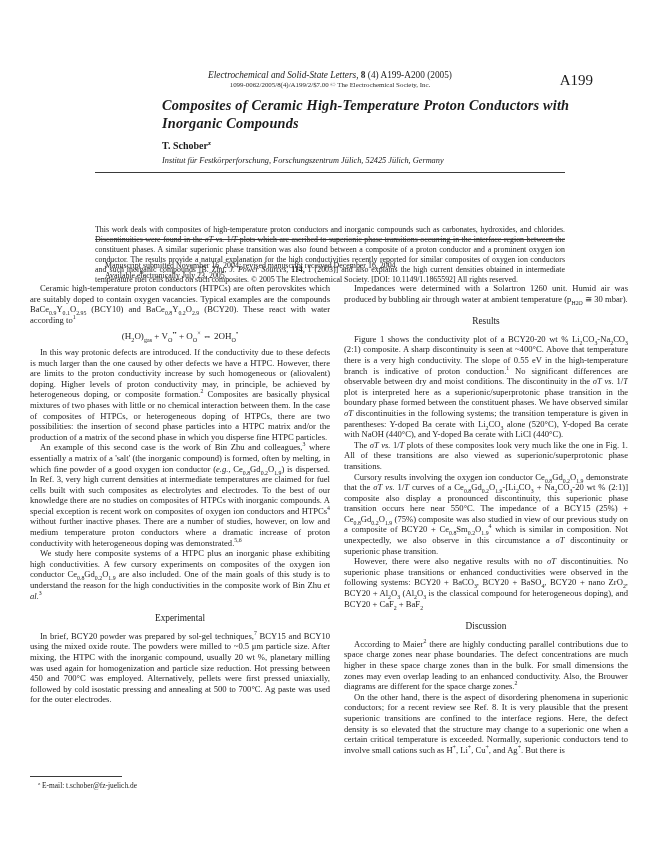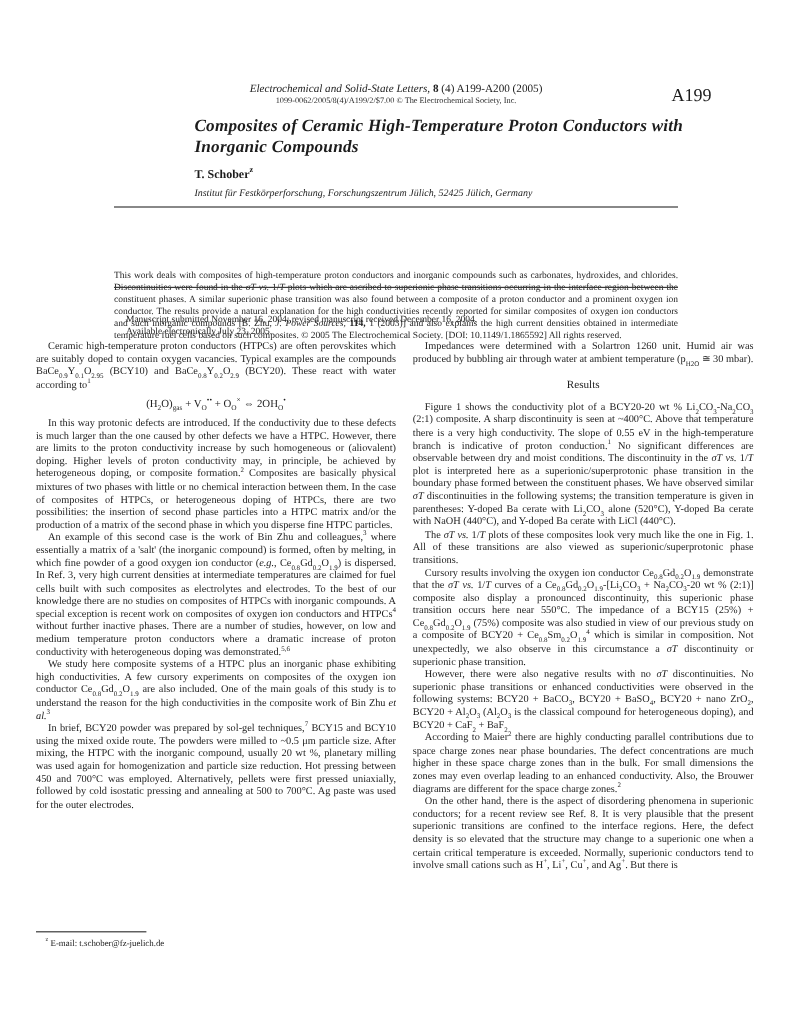--- a/index.html
+++ b/index.html
@@ -150,30 +150,32 @@
     <div>Manuscript submitted November 16, 2004; revised manuscript received December 16, 2004.</div>
     <div>Available electronically July 23, 2005.</div>
   </div>
 
   <div class="col col-left">
     <p>Ceramic high-temperature proton conductors (HTPCs) are often perovskites which are suitably doped to contain oxygen vacancies. Typical examples are the compounds BaCe<sub>0.9</sub>Y<sub>0.1</sub>O<sub>2.95</sub> (BCY10) and BaCe<sub>0.8</sub>Y<sub>0.2</sub>O<sub>2.9</sub> (BCY20). These react with water according to<sup>1</sup></p>
     <p class="equation">(H<sub>2</sub>O)<sub>gas</sub> + V<sub>O</sub><sup>••</sup> + O<sub>O</sub><sup>×</sup> ⇔ 2OH<sub>O</sub><sup>•</sup></p>
     <p>In this way protonic defects are introduced. If the conductivity due to these defects is much larger than the one caused by other defects we have a HTPC. However, there are limits to the proton conductivity increase by such homogeneous or (aliovalent) doping. Higher levels of proton conductivity may, in principle, be achieved by heterogeneous doping, or composite formation.<sup>2</sup> Composites are basically physical mixtures of two phases with little or no chemical interaction between them. In the case of composites of HTPCs, or heterogeneous doping of HTPCs, there are two possibilities: the insertion of second phase particles into a HTPC matrix and/or the production of a matrix of the second phase in which you disperse fine HTPC particles.</p>
     <p>An example of this second case is the work of Bin Zhu and colleagues,<sup>3</sup> where essentially a matrix of a 'salt' (the inorganic compound) is formed, often by melting, in which fine powder of a good oxygen ion conductor (<i>e.g.</i>, Ce<sub>0.8</sub>Gd<sub>0.2</sub>O<sub>1.9</sub>) is dispersed. In Ref. 3, very high current densities at intermediate temperatures are claimed for fuel cells built with such composites as electrolytes and electrodes. To the best of our knowledge there are no studies on composites of HTPCs with inorganic compounds. A special exception is recent work on composites of oxygen ion conductors and HTPCs<sup>4</sup> without further inactive phases. There are a number of studies, however, on low and medium temperature proton conductors where a dramatic increase of proton conductivity with heterogeneous doping was demonstrated.<sup>5,6</sup></p>
     <p>We study here composite systems of a HTPC plus an inorganic phase exhibiting high conductivities. A few cursory experiments on composites of the oxygen ion conductor Ce<sub>0.8</sub>Gd<sub>0.2</sub>O<sub>1.9</sub> are also included. One of the main goals of this study is to understand the reason for the high conductivities in the composite work of Bin Zhu <i>et al.</i><sup>3</sup></p>
+    <div class="section-heading">Experimental</div>
     <p>In brief, BCY20 powder was prepared by sol-gel techniques,<sup>7</sup> BCY15 and BCY10 using the mixed oxide route. The powders were milled to ~0.5 μm particle size. After mixing, the HTPC with the inorganic compound, usually 20 wt %, planetary milling was used again for homogenization and particle size reduction. Hot pressing between 450 and 700°C was employed. Alternatively, pellets were first pressed uniaxially, followed by cold isostatic pressing and annealing at 500 to 700°C. Ag paste was used for the outer electrodes.</p>
   </div>
 
   <div class="col col-right">
     <p>Impedances were determined with a Solartron 1260 unit. Humid air was produced by bubbling air through water at ambient temperature (p<sub>H2O</sub> ≅ 30 mbar).</p>
     <div class="section-heading">Results</div>
     <p>Figure 1 shows the conductivity plot of a BCY20-20 wt % Li<sub>2</sub>CO<sub>3</sub>-Na<sub>2</sub>CO<sub>3</sub> (2:1) composite. A sharp discontinuity is seen at ~400°C. Above that temperature there is a very high conductivity. The slope of 0.55 eV in the high-temperature branch is indicative of proton conduction.<sup>1</sup> No significant differences are observable between dry and moist conditions. The discontinuity in the <i>σT</i> <i>vs.</i> 1/<i>T</i> plot is interpreted here as a superionic/superprotonic phase transition in the boundary phase formed between the constituent phases. We have observed similar <i>σT</i> discontinuities in the following systems; the transition temperature is given in parentheses: Y-doped Ba cerate with Li<sub>2</sub>CO<sub>3</sub> alone (520°C), Y-doped Ba cerate with NaOH (440°C), and Y-doped Ba cerate with LiCl (440°C).</p>
     <p>The <i>σT</i> <i>vs.</i> 1/<i>T</i> plots of these composites look very much like the one in Fig. 1. All of these transitions are also viewed as superionic/superprotonic phase transitions.</p>
     <p>Cursory results involving the oxygen ion conductor Ce<sub>0.8</sub>Gd<sub>0.2</sub>O<sub>1.9</sub> demonstrate that the <i>σT</i> <i>vs.</i> 1/<i>T</i> curves of a Ce<sub>0.8</sub>Gd<sub>0.2</sub>O<sub>1.9</sub>-[Li<sub>2</sub>CO<sub>3</sub> + Na<sub>2</sub>CO<sub>3</sub>-20 wt % (2:1)] composite also display a pronounced discontinuity, this superionic phase transition occurs here near 550°C. The impedance of a BCY15 (25%) + Ce<sub>0.8</sub>Gd<sub>0.2</sub>O<sub>1.9</sub> (75%) composite was also studied in view of our previous study on a composite of BCY20 + Ce<sub>0.8</sub>Sm<sub>0.2</sub>O<sub>1.9</sub><sup>4</sup> which is similar in composition. Not unexpectedly, we also observe in this circumstance a <i>σT</i> discontinuity or superionic phase transition.</p>
     <p>However, there were also negative results with no <i>σT</i> discontinuities. No superionic phase transitions or enhanced conductivities were observed in the following systems: BCY20 + BaCO<sub>3</sub>, BCY20 + BaSO<sub>4</sub>, BCY20 + nano ZrO<sub>2</sub>, BCY20 + Al<sub>2</sub>O<sub>3</sub> (Al<sub>2</sub>O<sub>3</sub> is the classical compound for heterogeneous doping), and BCY20 + CaF<sub>2</sub> + BaF<sub>2</sub></p>
+    <div class="section-heading">Discussion</div>
     <p>According to Maier<sup>2</sup> there are highly conducting parallel contributions due to space charge zones near phase boundaries. The defect concentrations are much higher in these space charge zones than in the bulk. For small dimensions the zones may even overlap leading to an enhanced conductivity. Also, the Brouwer diagrams are different for the space charge zones.<sup>2</sup></p>
     <p>On the other hand, there is the aspect of disordering phenomena in superionic conductors; for a recent review see Ref. 8. It is very plausible that the present superionic transitions are confined to the interface regions. Here, the defect density is so elevated that the structure may change to a superionic one when a certain critical temperature is exceeded. Normally, superionic conductors tend to involve small cations such as H<sup>+</sup>, Li<sup>+</sup>, Cu<sup>+</sup>, and Ag<sup>+</sup>. But there is</p>
   </div>
 
   <div class="author-footnote">
     <div class="footnote-rule"></div>
     <div class="footnote-text"><sup>z</sup> E-mail: t.schober@fz-juelich.de</div>
   </div>
 
 </div>

